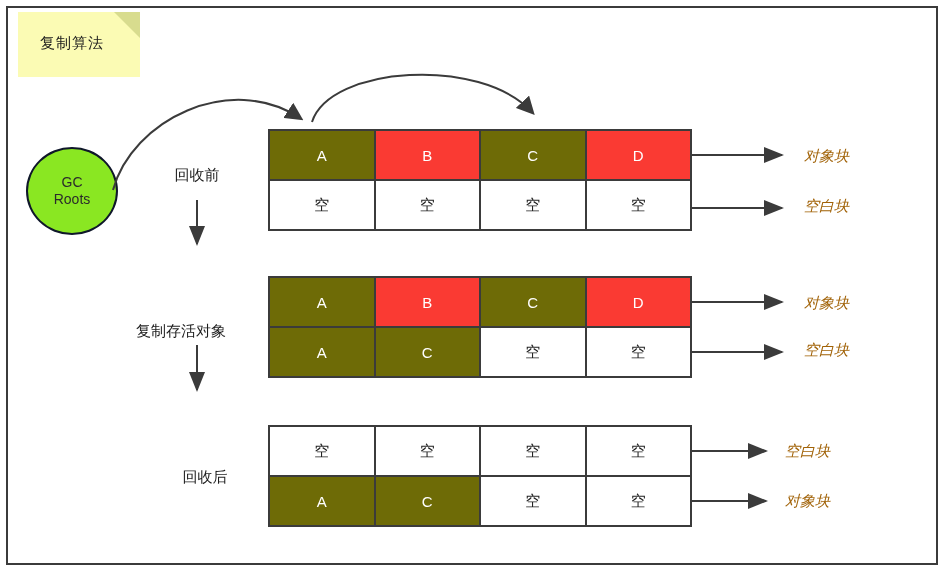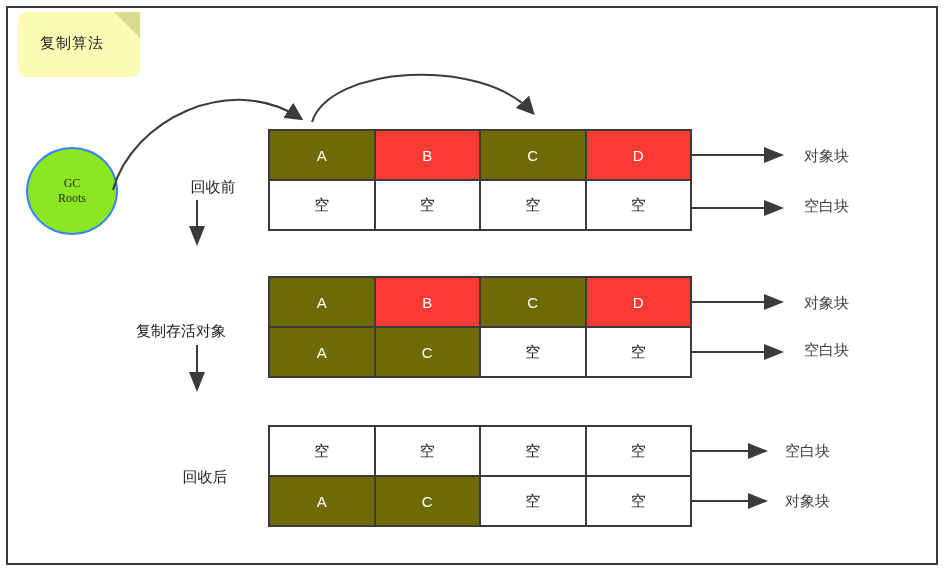--- a/index.html
+++ b/index.html
@@ -30,21 +30,20 @@
   }
   
   #sticky-note {
     position: absolute;
     left: 18px;
     top: 12px;
     width: 122px;
     height: 65px;
     background: #fbfbb4;
     box-sizing: border-box;
-    border-radius: 9px;
   }
   #sticky-note .fold {
     position: absolute;
     right: 0;
     top: 0;
     width: 0;
     height: 0;
     border-left: 26px solid transparent;
     border-top: 26px solid #d8dc8e;
   }
@@ -60,30 +59,29 @@
   }
   
   #gc-roots {
     position: absolute;
     left: 26px;
     top: 147px;
     width: 92px;
     height: 88px;
     border-radius: 50%;
     background: #8ae722;
-    border: 2px solid #3b82f6;
+    border: 2px solid #0f172a;
     box-sizing: border-box;
     display: flex;
     flex-direction: column;
     align-items: center;
     justify-content: center;
-    font-size: 12px;
+    font-size: 14px;
     color: #2b2b2b;
     line-height: 1.25;
-    font-family: Liberation Serif, serif;
   }
   
   .flow-label {
     position: absolute;
     text-align: center;
     font-size: 15px;
     color: #1c1c1c;
     white-space: nowrap;
     transform: translateX(-50%);
   }
@@ -119,22 +117,23 @@
     color: #ffffff;
   }
   .cell.empty {
     background: #ffffff;
     color: #1c1c1c;
   }
   
   .legend-label {
     position: absolute;
     font-size: 15px;
-    color: #404040;
+    color: #a16207;
     white-space: nowrap;
+    font-style: italic;
   }
   svg.overlay {
     position: absolute;
     left: 0;
     top: 0;
     width: 949px;
     height: 577px;
     pointer-events: none;
   }
 </style>
@@ -148,21 +147,21 @@
   <div id="sticky-note">
     <div class="fold"></div>
     <div class="note-text">复制算法</div>
   </div>
 
   <div id="gc-roots">
     <span>GC</span>
     <span>Roots</span>
   </div>
 
-  <div class="flow-label" style="left:197px; top:178px;margin-left:16px;">回收前</div>
+  <div class="flow-label" style="left:197px; top:166px;">回收前</div>
   <div class="flow-label" style="left:181px; top:322px;">复制存活对象</div>
   <div class="flow-label" style="left:205px; top:468px;">回收后</div>
 
   <div class="block-group" style="top:129px;">
     <div class="block-row">
       <div class="cell obj">A</div>
       <div class="cell dead">B</div>
       <div class="cell obj">C</div>
       <div class="cell dead">D</div>
     </div>

